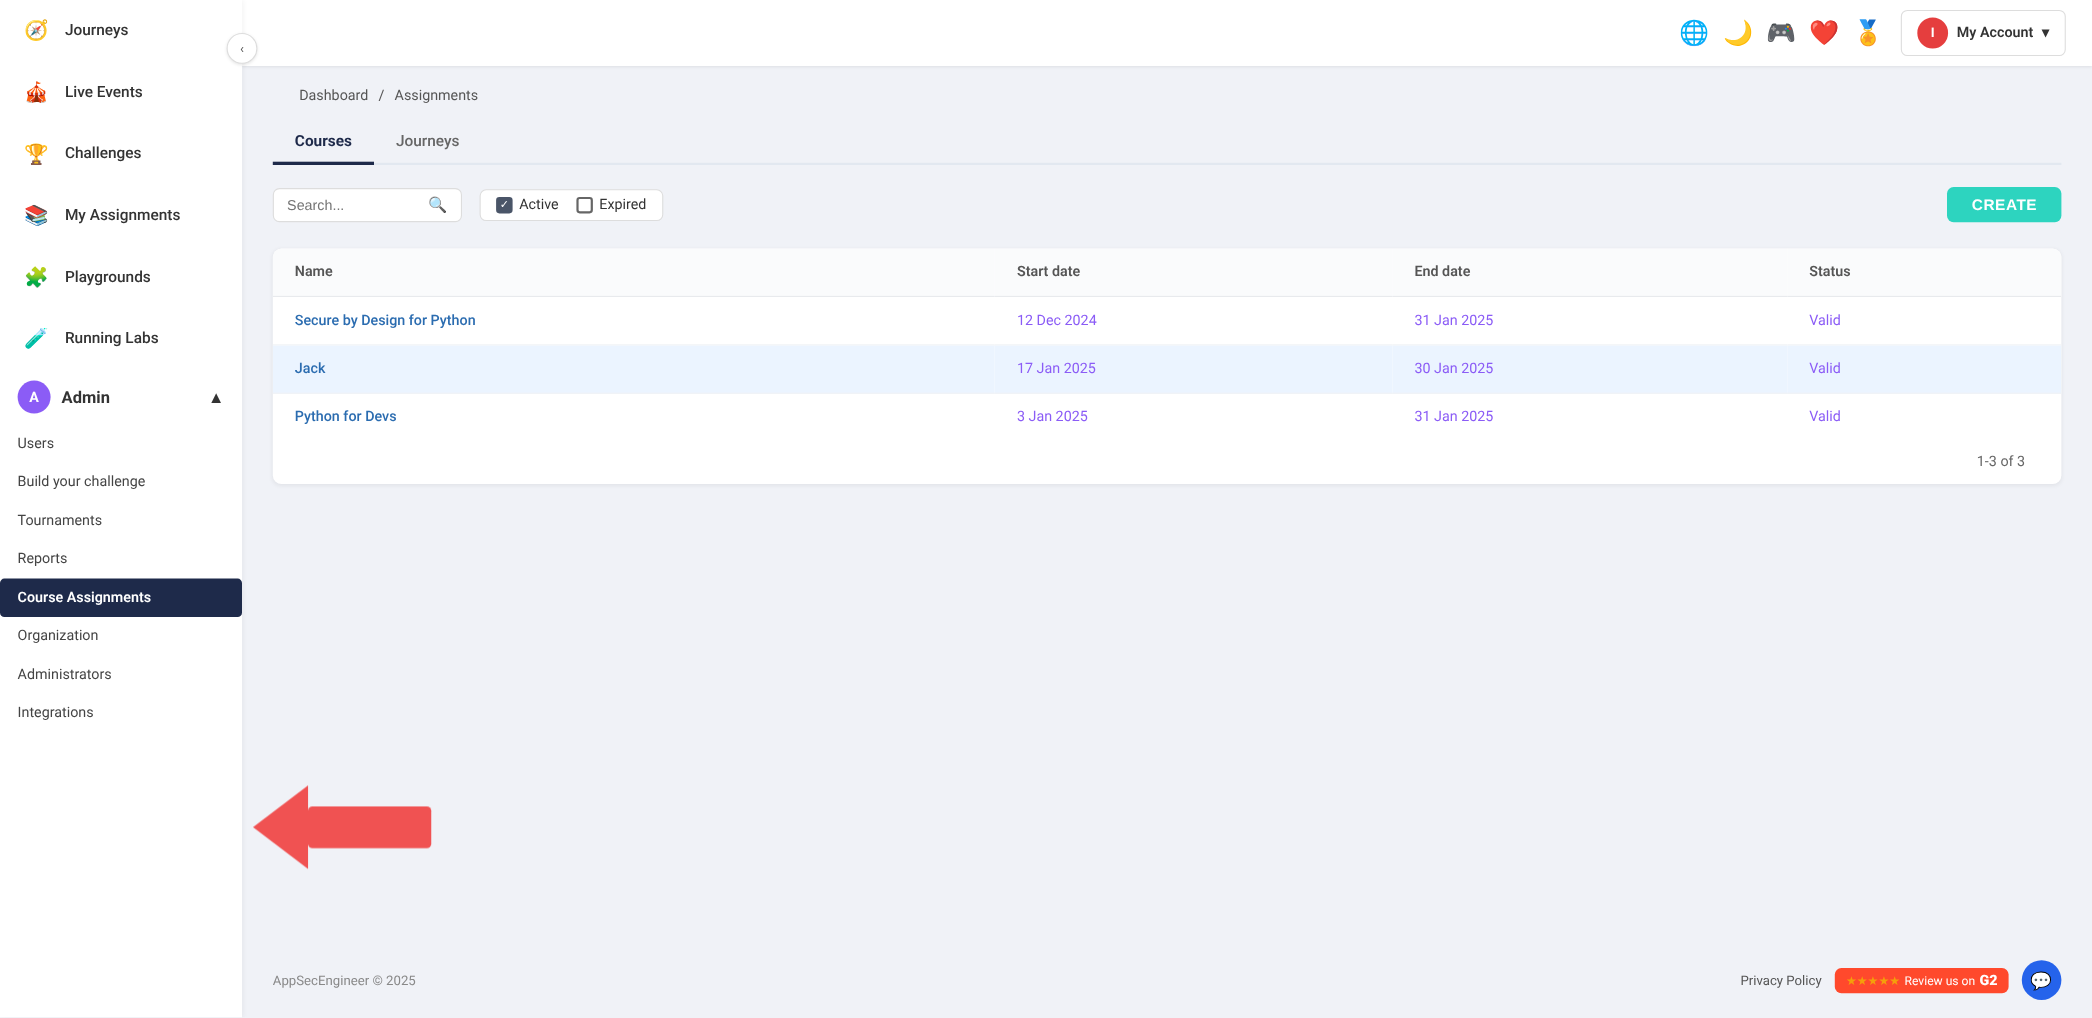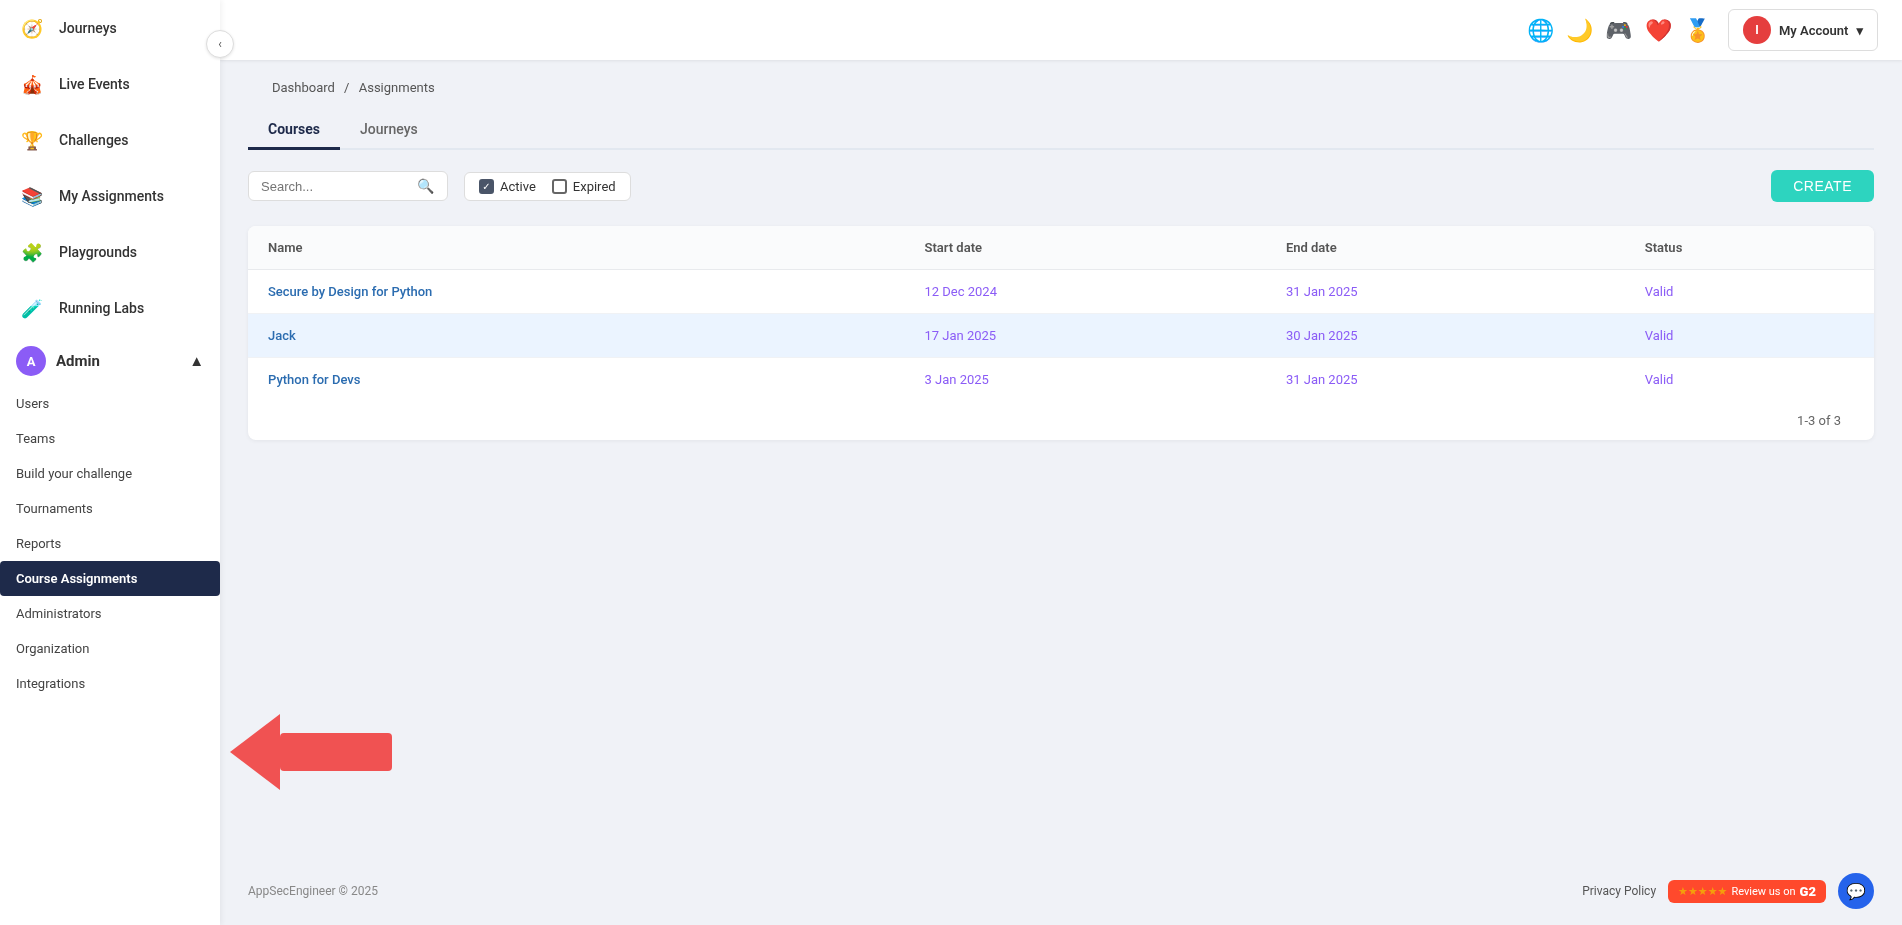--- a/index.html
+++ b/index.html
@@ -33,28 +33,28 @@
     .breadcrumb .sep { margin: 0 6px; }
 
     
     .tabs { display: flex; border-bottom: 2px solid #e2e8f0; margin-bottom: 20px; }
     .tab { padding: 10px 20px; cursor: pointer; font-size: 14px; font-weight: 500; color: #666; border-bottom: 3px solid transparent; margin-bottom: -2px; }
     .tab.active { color: #1e2a4a; border-bottom-color: #1e2a4a; font-weight: 700; }
 
     
     .toolbar { display: flex; align-items: center; justify-content: space-between; margin-bottom: 24px; }
     .toolbar-left { display: flex; align-items: center; gap: 16px; }
-    .search-box { display: flex; align-items: center; border: 1px solid #ddd; border-radius: 6px; padding: 6px 12px; background: #fff; gap: 8px; width: 200px; }
+    .search-box { display: flex; align-items: center; border: 1px solid #ddd; border-radius: 6px; padding: 6px 12px; background: #fff; gap: 8px; width: 172px; }
     .search-box input { border: none; outline: none; font-size: 13px; color: #555; width: 100%; background: transparent; }
     .search-icon { color: #aaa; font-size: 14px; }
     .filter-group { display: flex; align-items: center; border: 1px solid #ddd; border-radius: 6px; background: #fff; padding: 6px 14px; gap: 16px; }
     .filter-item { display: flex; align-items: center; gap: 6px; font-size: 13px; color: #333; cursor: pointer; }
     .checkbox { width: 15px; height: 15px; border: 2px solid #666; border-radius: 3px; display: flex; align-items: center; justify-content: center; font-size: 10px; }
     .checkbox.checked { background: #4a5568; border-color: #4a5568; color: #fff; }
-    .create-btn { background: #2dd4bf; color: #fff; border: none; border-radius: 6px; padding: 8px 22px; font-size: 14px; font-weight: 400; cursor: pointer; letter-spacing: 0.5px; text-align: center; }
+    .create-btn { background: #2dd4bf; color: #fff; border: none; border-radius: 6px; padding: 8px 22px; font-size: 14px; font-weight: 700; cursor: pointer; letter-spacing: 0.5px; text-align: center; }
 
     
     .table-container { background: #fff; border-radius: 8px; overflow: hidden; box-shadow: 0 1px 4px rgba(0,0,0,0.06); }
     .table { width: 100%; border-collapse: collapse; }
     .table th { padding: 14px 20px; text-align: left; font-size: 13px; font-weight: 600; color: #555; background: #fafbfc; border-bottom: 1px solid #e8eaed; }
     .table td { padding: 14px 20px; font-size: 13px; color: #8b5cf6; border-bottom: 1px solid #f0f2f5; }
     .table tr:last-child td { border-bottom: none; }
     .table tr.highlight { background: #ebf4ff; }
     .table td.name-cell { color: #2b6cb0; cursor: pointer; font-weight: 500; }
     .pagination { text-align: right; padding: 12px 33px; font-size: 13px; color: #666; }
@@ -111,27 +111,26 @@
 
     <div class="admin-header">
       <div style="display:flex;align-items:center;gap:10px;">
         <div class="admin-avatar">A</div>
         <span>Admin</span>
       </div>
       <span>▲</span>
     </div>
     <div id="sidebar-sub-items">
         <div class="admin-sub-item">Users</div>
-        <div class="admin-sub-item">Teams</div>
         <div class="admin-sub-item">Build your challenge</div>
         <div class="admin-sub-item">Tournaments</div>
         <div class="admin-sub-item">Reports</div>
         <div class="admin-sub-item active">Course Assignments</div>
+        <div class="admin-sub-item">Organization</div>
         <div class="admin-sub-item">Administrators</div>
-        <div class="admin-sub-item">Organization</div>
         <div class="admin-sub-item">Integrations</div>
       </div>
   </div>
   <div class="collapse-btn">‹</div>
 </div>
 
 <div class="arrow-annotation">
   <div class="arrow-shape">
     <div class="arrow-head"></div>
     <div class="arrow-body"></div>

